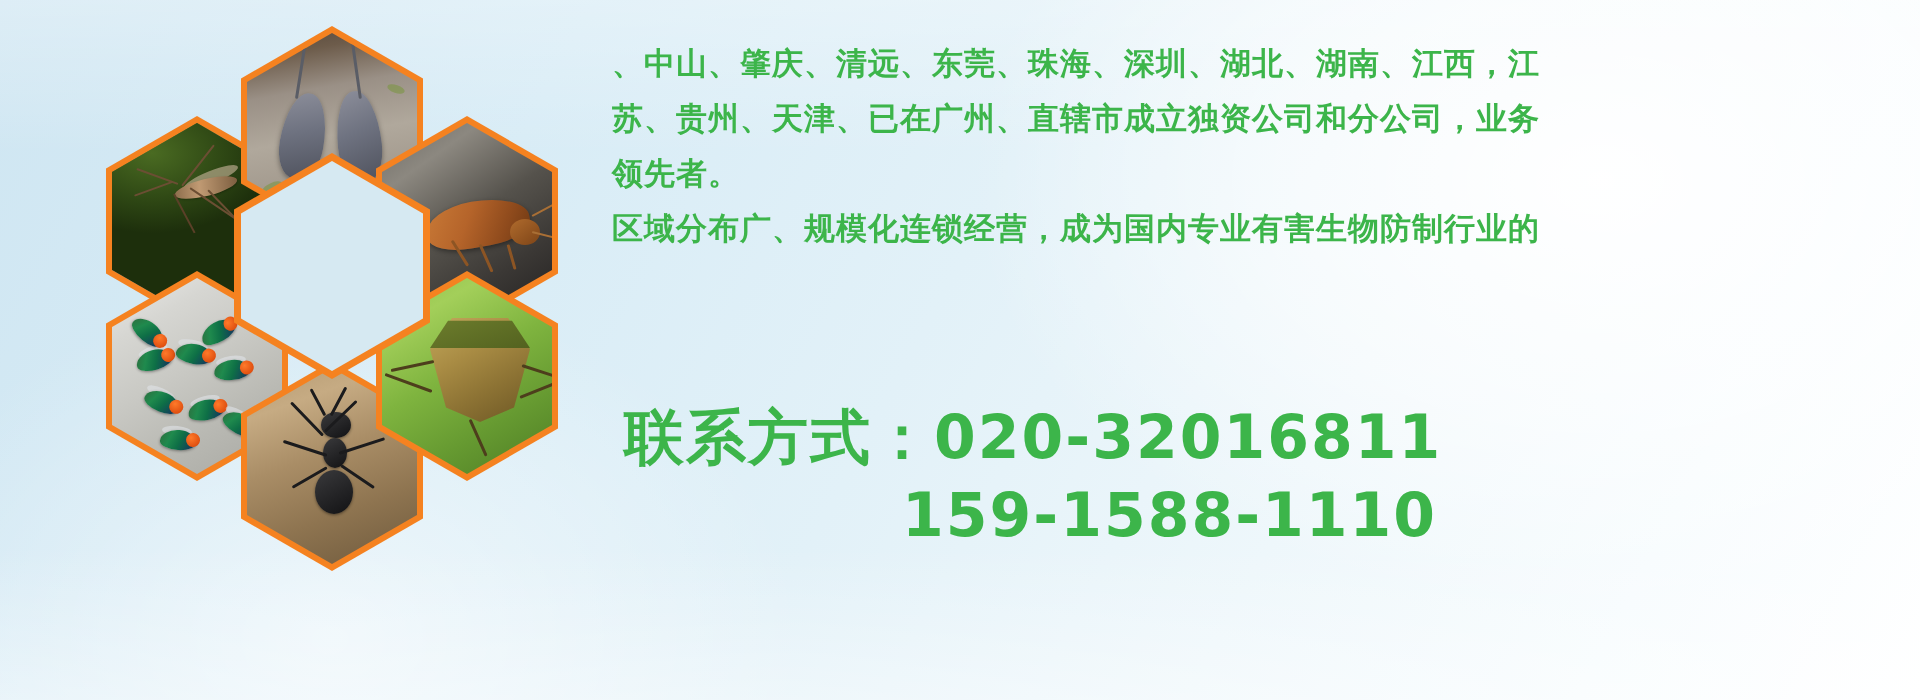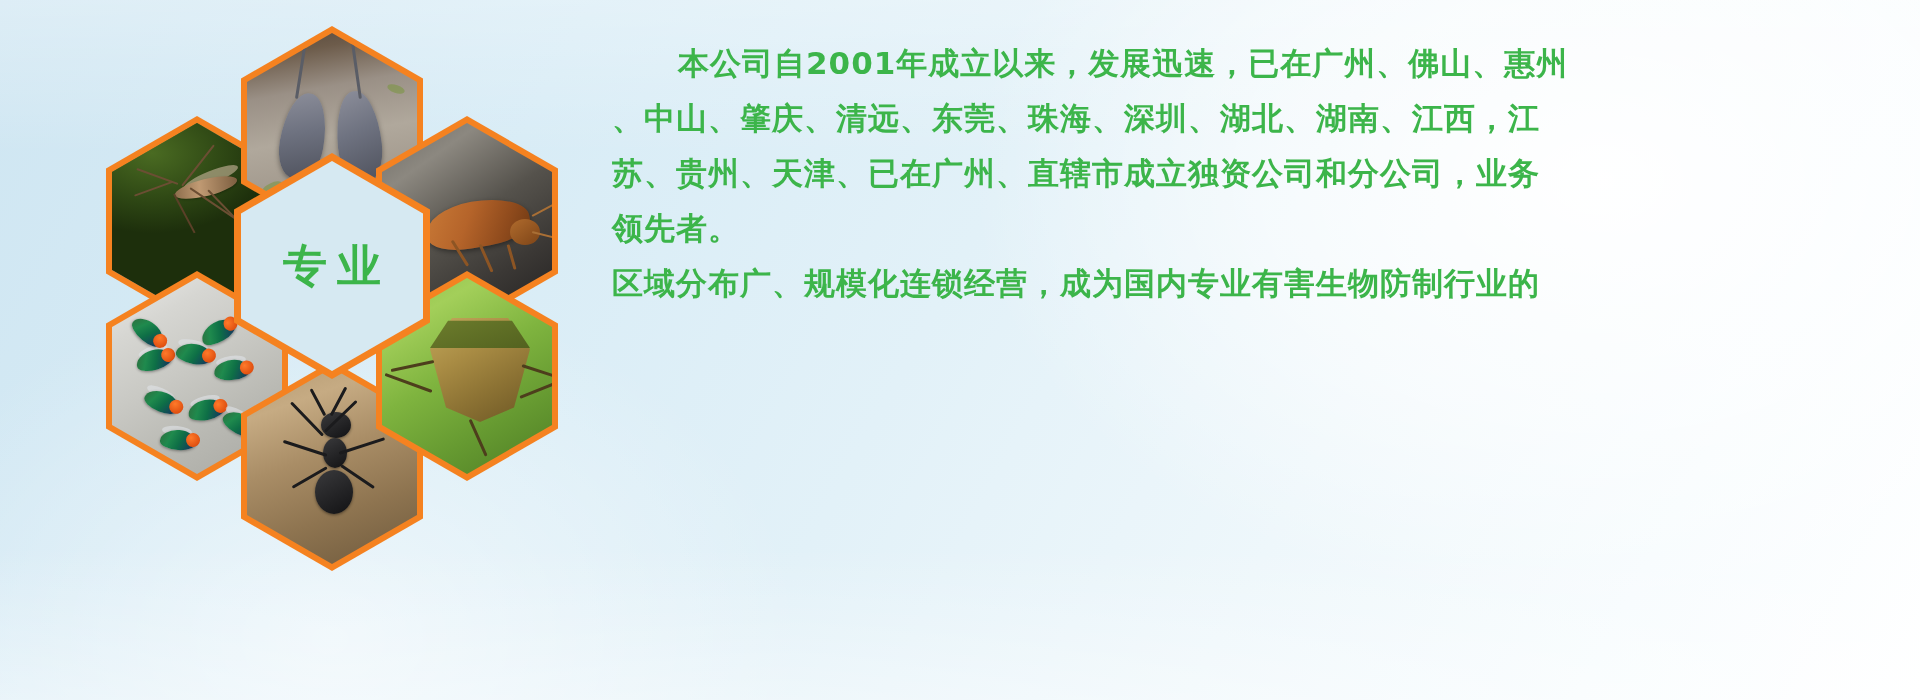--- a/index.html
+++ b/index.html
@@ -268,29 +268,31 @@
           <div class="bleg" style="left:140px;top:86px;width:44px;transform:rotate(18deg);"></div>
           <div class="bleg" style="left:138px;top:118px;width:44px;transform:rotate(-22deg);"></div>
           <div class="bleg" style="left:88px;top:140px;width:40px;transform:rotate(66deg);"></div>
         </div>
       </div>
     </div>
 
     <div class="hex h-center p-center">
       <div class="inner">
         <div class="hex-label">
-          <span>专业</span>
         </div>
       </div>
     </div>
 
   </div>
 
   <div class="copy">
-    <p class="indent">本公司自2001年成立以来，发展迅速，已在广州、佛山、惠州</p>
     <p>、中山、肇庆、清远、东莞、珠海、深圳、湖北、湖南、江西，江</p>
     <p>苏、贵州、天津、已在广州、直辖市成立独资公司和分公司，业务</p>
     <p>领先者。</p>
     <p>区域分布广、规模化连锁经营，成为国内专业有害生物防制行业的</p>
   </div>
 
+  <div class="contact">
+    <div class="line1">联系方式：020-32016811</div>
+    <div class="line2">159-1588-1110</div>
+  </div>
 
 </div>
 
 </body></html>

